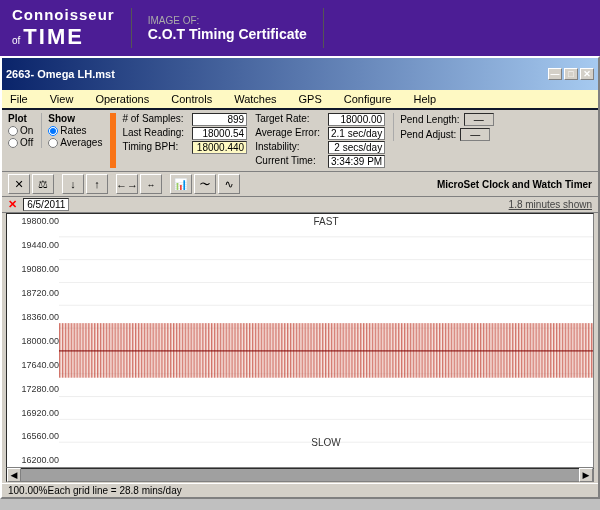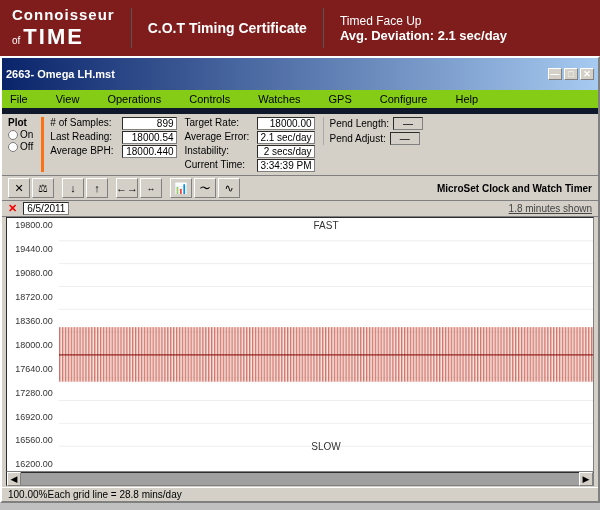--- a/index.html
+++ b/index.html
@@ -1,20 +1,20 @@
 <!DOCTYPE html>
 <html><head>
   <meta charset="utf-8">
   <style>
     * { margin: 0; padding: 0; box-sizing: border-box; }
     body { width: 600px; height: 510px; font-family: Arial, sans-serif; font-size: 11px; background: #c0c0c0; overflow: hidden; }
 
     
     .header-brand {
-      background: #7f1d1d;
+      background: #4c1d95;
       padding: 6px 12px;
       display: flex;
       align-items: center;
       gap: 16px;
     }
     .brand-logo {
       color: #fff;
       font-size: 13px;
       line-height: 1.2;
     }
@@ -55,25 +55,25 @@
       border: 1px solid #fff;
       border-right-color: #808080;
       border-bottom-color: #808080;
       font-size: 9px;
       display: flex; align-items: center; justify-content: center;
       cursor: pointer;
     }
 
     
     .menubar {
-      background: #84cc16;
-      display: flex;
-      gap: 16px;
+      background: #fef9c3;
+      display: flex;
+      gap: 10px;
       padding: 1px 2px;
-      border-bottom: 6px solid #0f172a;
+      border-bottom: 2px solid #0f172a;
       font-size: 11px;
     }
     .menu-item {
       padding: 2px 6px;
       cursor: pointer;
     }
 
     
     .toolbar-area {
       background: #d4d0c8;
@@ -179,21 +179,21 @@
       left: 0;
       top: 0;
       bottom: 0;
       width: 52px;
       display: flex;
       flex-direction: column;
       justify-content: space-between;
       padding: 2px 2px;
       font-size: 9px;
     }
-    .y-label { text-align: center; width: 50px; color: #333; }
+    .y-label { text-align: right; width: 50px; color: #333; }
     .chart-plot-area {
       position: absolute;
       left: 52px;
       top: 0;
       right: 0;
       bottom: 0;
     }
 
     
     .scrollbar-area {
@@ -241,30 +241,24 @@
 <div class="header-brand">
   <div class="brand-logo">
     <div class="connoisseur">Connoisseur</div>
     <div style="display:flex;align-items:baseline;gap:3px;">
       <span class="of">of</span>
       <span class="time">TIME</span>
     </div>
   </div>
   <div class="brand-divider"></div>
   <div class="brand-info">
+    <div class="image-of">IMAGE OF:</div>
     <div class="cert">C.O.T Timing Certificate</div>
   </div>
   <div class="brand-divider2"></div>
-  <div class="brand-timing">
-    <div class="face">Timed Face Up</div>
-    <div class="deviation">
-      <span>Avg. Deviation:</span>
-      <span>2.1 sec/day</span>
-    </div>
-  </div>
 </div>
 
 <div class="window">
 
   <div class="titlebar">
     <span>2663- Omega LH.mst</span>
     <div class="titlebar-buttons">
       <div class="titlebar-btn">—</div>
       <div class="titlebar-btn">□</div>
       <div class="titlebar-btn">✕</div>
@@ -291,34 +285,45 @@
           <input type="radio" name="plot" style="">
           <span>On</span>
         </div>
         <div class="radio-row">
           <input type="radio" name="plot" style="">
           <span>Off</span>
         </div>
       </div>
     </div>
 
-
-    <div style="border-left:3px solid #f97316; padding-left:6px; font-size:10px; display:grid; grid-template-columns: auto auto auto auto; gap:1px 8px;">
+    <div class="show-section">
+      <span class="show-label">Show</span>
+      <div class="radio-row">
+        <input type="radio" name="show" checked="" style="">
+        <span>Rates</span>
+      </div>
+      <div class="radio-row">
+        <input type="radio" name="show" style="">
+        <span>Averages</span>
+      </div>
+    </div>
+
+    <div style="border-left:6px solid #f97316; padding-left:6px; font-size:10px; display:grid; grid-template-columns: auto auto auto auto; gap:1px 8px;">
       <span># of Samples:</span>
       <span style="background:#fff;border:1px inset #808080;padding:0 2px;min-width:55px;text-align:right;">899</span>
       <span>Target Rate:</span>
       <span style="background:#fff;border:1px inset #808080;padding:0 2px;min-width:55px;text-align:right;">18000.00</span>
 
       <span>Last Reading:</span>
       <span style="background:#fff;border:1px inset #808080;padding:0 2px;min-width:55px;text-align:right;">18000.54</span>
       <span>Average Error:</span>
       <span style="background:#fff;border:1px inset #808080;padding:0 2px;min-width:55px;text-align:right;">2.1 sec/day</span>
 
-      <span>Average BPH:</span>
-      <span style="background:#ffffff;border:1px inset #808080;padding:0 2px;min-width:55px;text-align:right;">18000.440</span>
+      <span>Timing BPH:</span>
+      <span style="background:#fef9c3;border:1px inset #808080;padding:0 2px;min-width:55px;text-align:right;">18000.440</span>
       <span>Instability:</span>
       <span style="background:#fff;border:1px inset #808080;padding:0 2px;min-width:55px;text-align:right;">2 secs/day</span>
 
       <span></span>
         <span></span>
       <span>Current Time:</span>
       <span style="background:#fff;border:1px inset #808080;padding:0 2px;min-width:55px;text-align:right;">3:34:39 PM</span>
     </div>
 
     <div class="pend-section">

